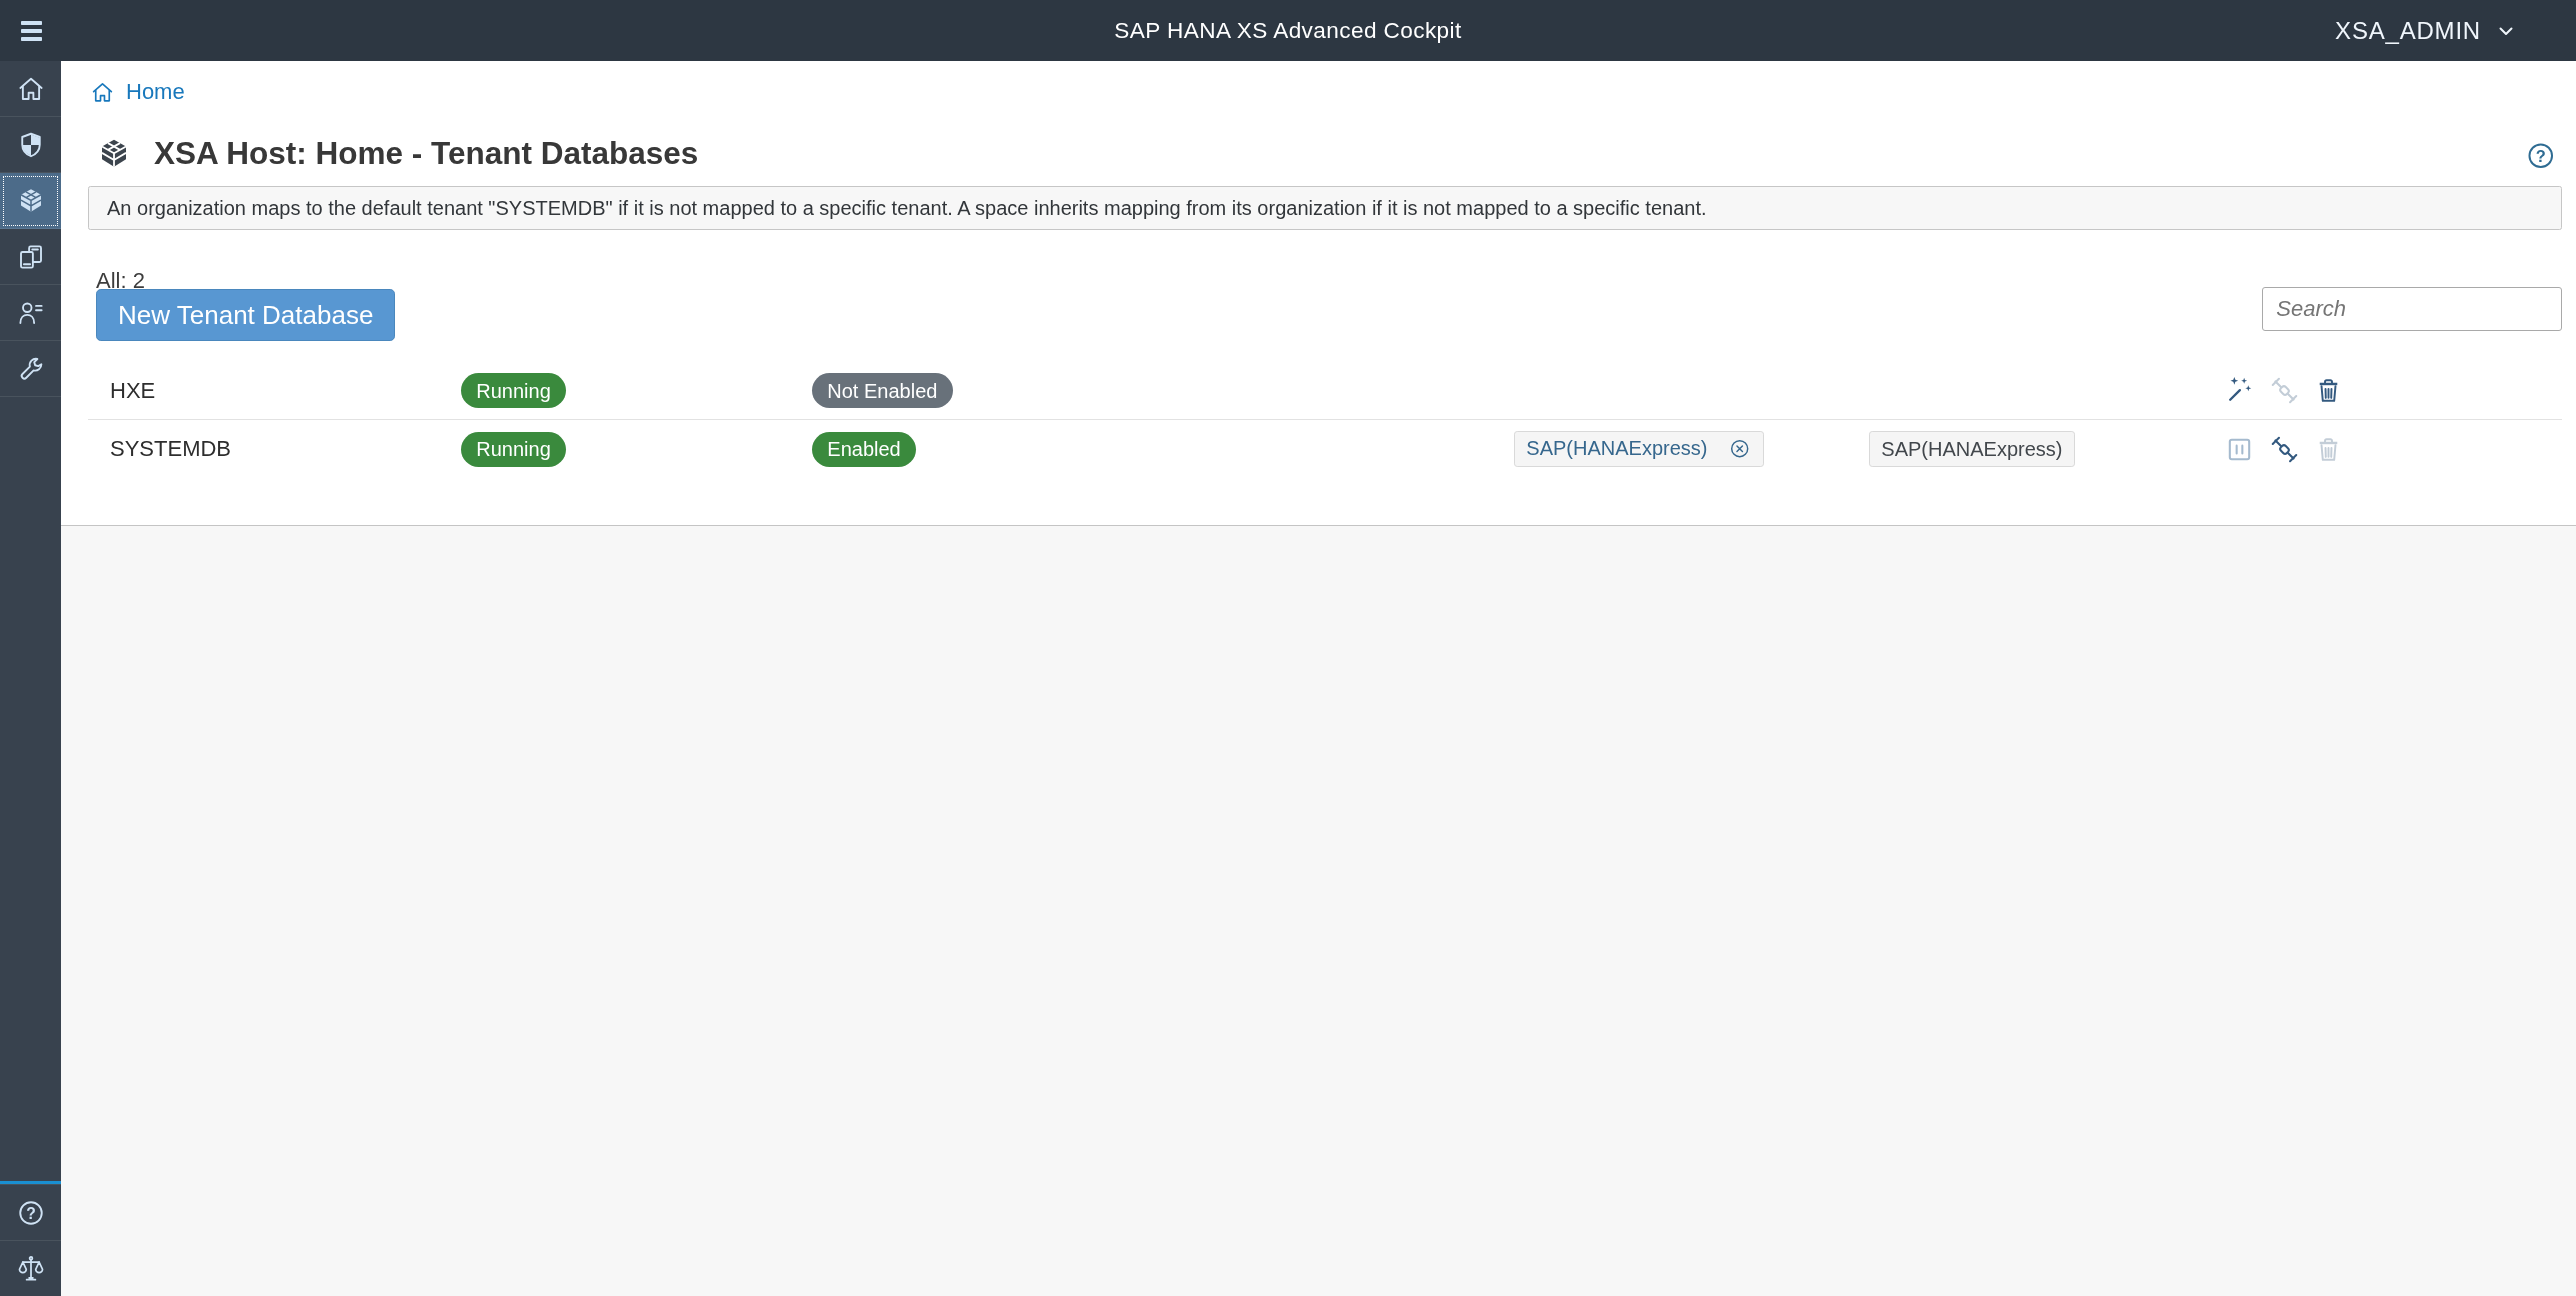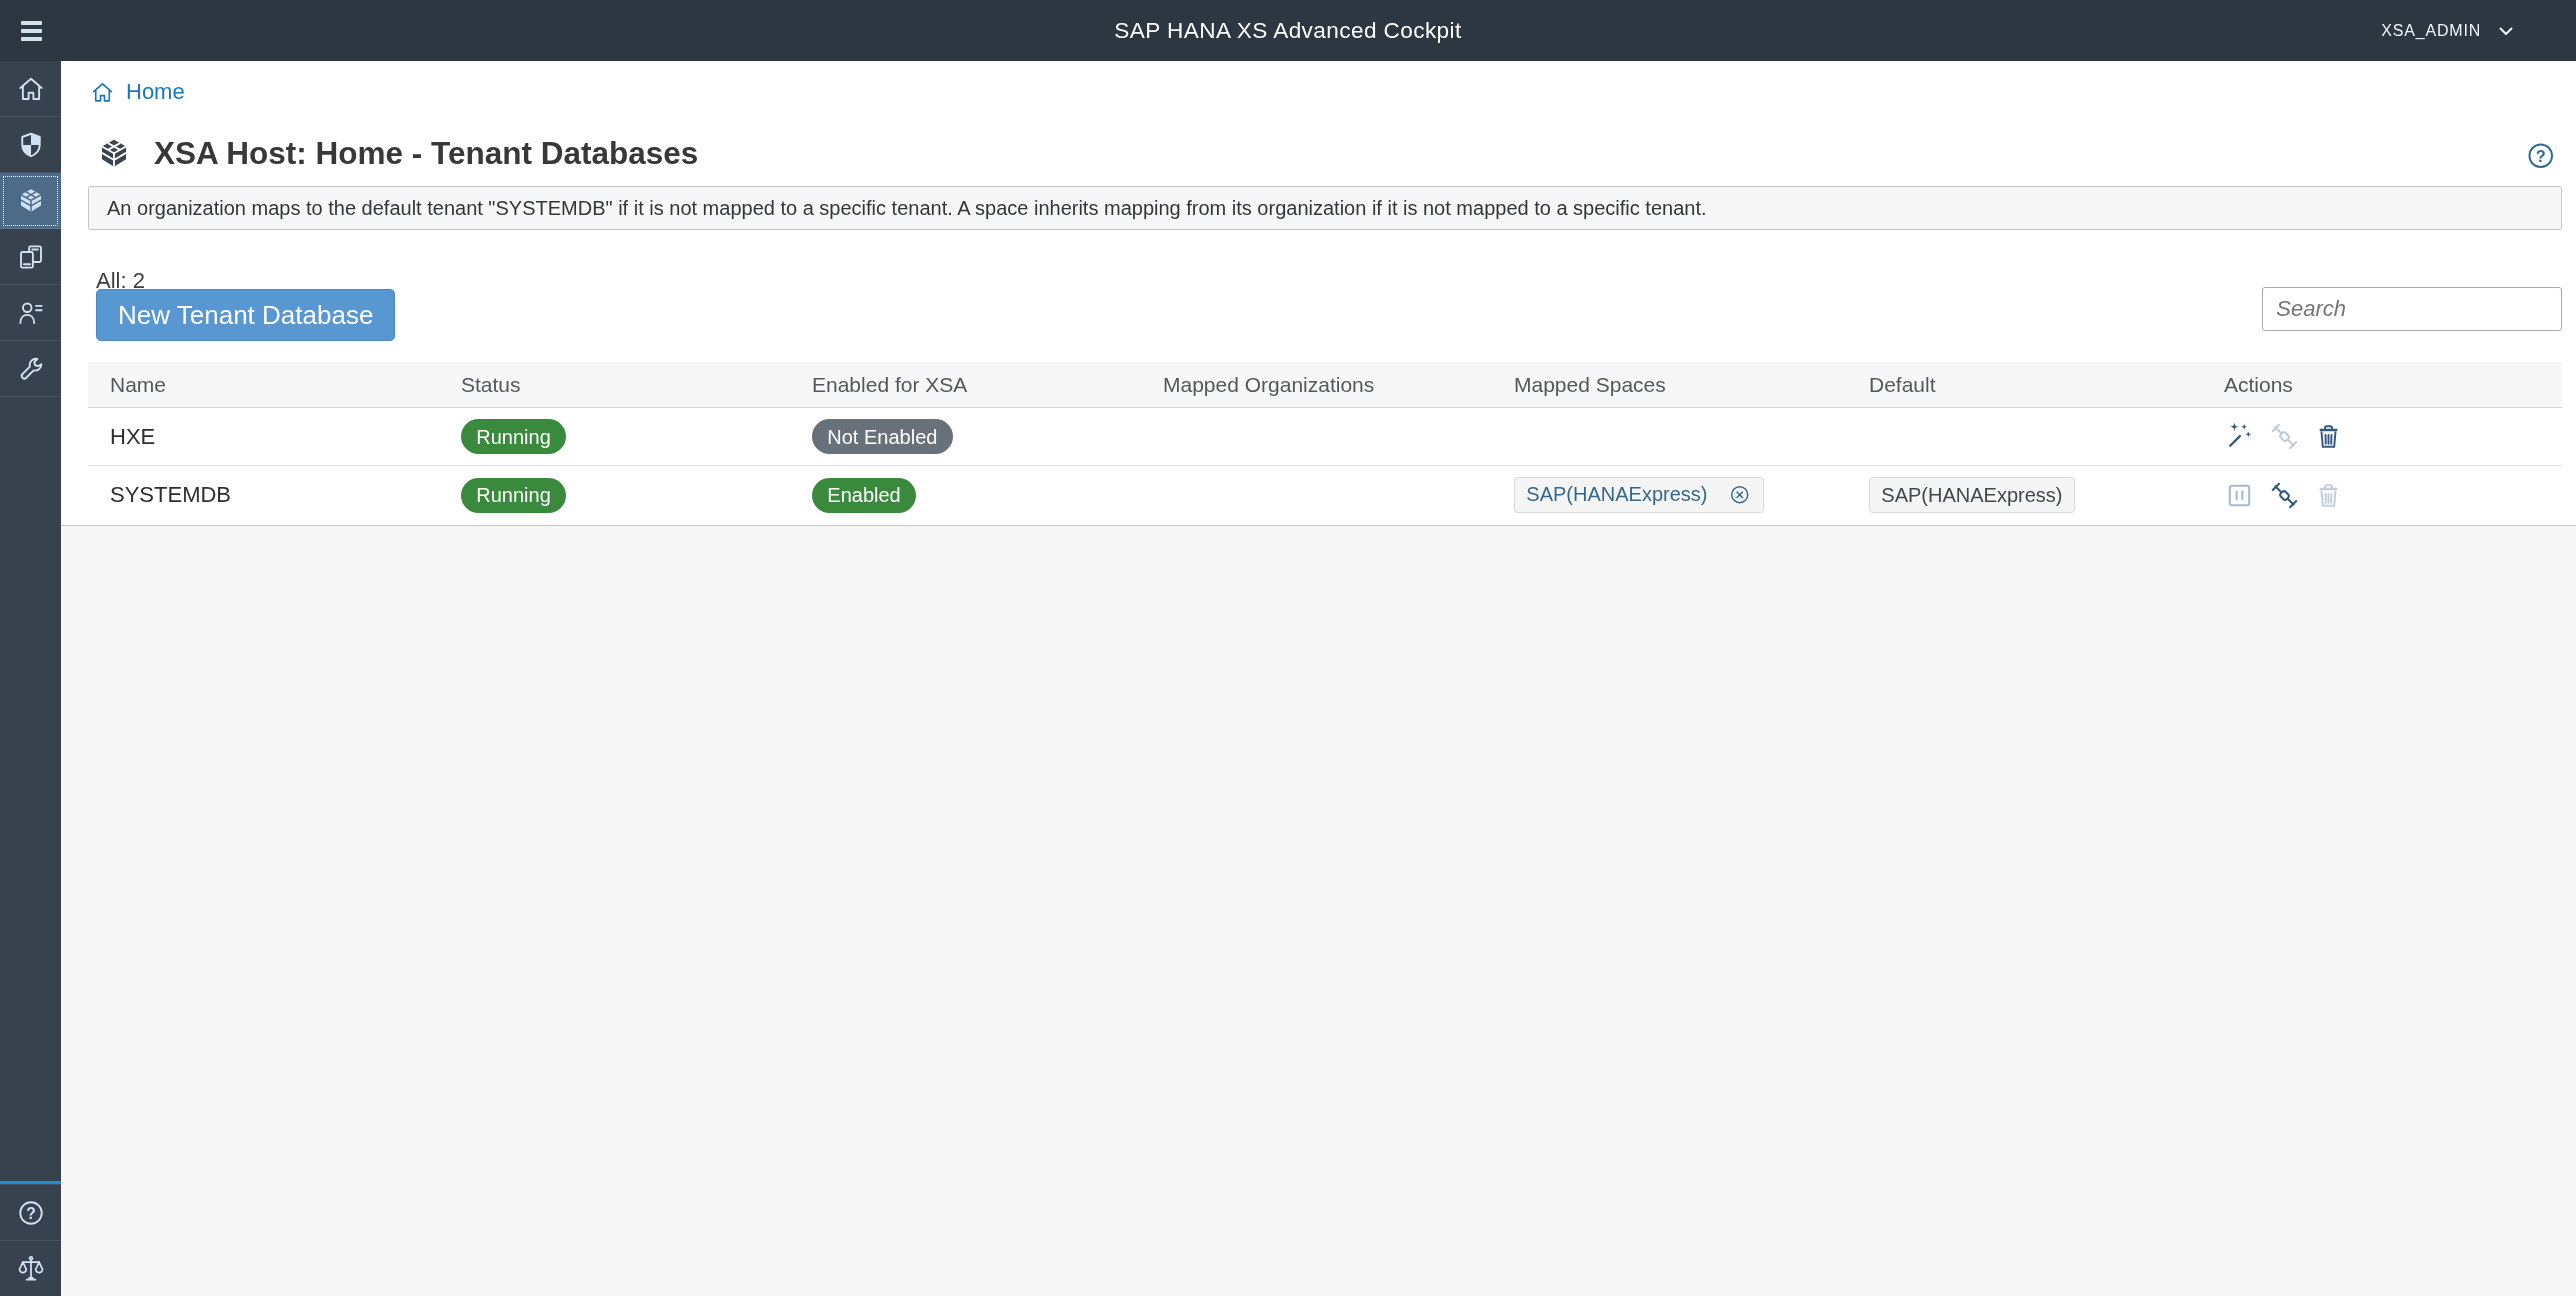--- a/index.html
+++ b/index.html
@@ -4,21 +4,21 @@
 <style>
   * { margin:0; padding:0; box-sizing:border-box; }
   html,body { width:2576px; height:1296px; }
   body { position:relative; background:#ffffff; font-family:"Liberation Sans", sans-serif; overflow:hidden; }
 
   
   .topbar { position:absolute; top:0; left:0; right:0; height:61px; background:#2d3742; display:flex; align-items:center; z-index:6; }
   .hamburger { margin-left:16px; background:none; border:none; display:flex; flex-direction:column; gap:4px; padding:4.8px; cursor:pointer; }
   .hamburger span { width:21px; height:4px; background:#cfe2f4; border-radius:0.8px; }
   .topbar-title { position:absolute; left:50%; transform:translateX(-50%); font-size:22.6px; color:#ffffff; letter-spacing:0.4px; white-space:nowrap; }
-  .user-menu { margin-left:auto; margin-right:58px; display:flex; align-items:center; gap:13px; color:#f0f6fc; font-size:16px; letter-spacing:0.8px; cursor:pointer; }
+  .user-menu { margin-left:auto; margin-right:58px; display:flex; align-items:center; gap:13px; color:#f0f6fc; font-size:24px; letter-spacing:0.8px; cursor:pointer; }
   .user-menu svg { width:24px; height:24px; }
 
   
   .sidebar { position:absolute; top:61px; bottom:0; left:0; width:61px; background:#38424e; z-index:5; }
   .side-item { height:56px; display:flex; align-items:center; justify-content:center; color:#cfe2f4; border-bottom:0.8px solid rgba(255,255,255,0.09); cursor:pointer; }
   .side-item svg { width:30px; height:30px; }
   .side-item.selected { background:#4c6b89; outline:1.6px dotted #ffffff; outline-offset:-4.8px; }
   .sidebar-bottom { position:absolute; bottom:0; left:0; right:0; }
   .accent-line { height:3.2px; background:#1a8fd1; }
   .sidebar-bottom .side-item { border-bottom:none; border-top:0.8px solid rgba(255,255,255,0.09); }
@@ -178,29 +178,20 @@
     <span>An organization maps to the default tenant "SYSTEMDB" if it is not mapped to a specific tenant. A space inherits mapping from its organization if it is not mapped to a specific tenant.</span>
   </div>
 
   <div class="count-label">All: 2</div>
 
   <button class="toolbar-btn">New Tenant Database</button>
   <input class="search-input" type="text" placeholder="Search" style="">
 
   <div class="db-table">
 
-    <div class="tr thead">
-      <div class="cell">Name</div>
-      <div class="cell">Status</div>
-      <div class="cell">Enabled for XSA</div>
-      <div class="cell">Mapped Organizations</div>
-      <div class="cell">Mapped Spaces</div>
-      <div class="cell">Default</div>
-      <div class="cell">Actions</div>
-    </div>
 
     <div class="tr row row-1">
       <div class="cell">HXE</div>
       <div class="cell"><span class="badge green">Running</span></div>
       <div class="cell"><span class="badge gray">Not Enabled</span></div>
       <div class="cell"></div>
       <div class="cell"></div>
       <div class="cell"></div>
       <div class="actions-cell">
         <svg class="action c-en" viewBox="0 0 24 24" fill="currentColor" stroke="currentColor" stroke-width="1.8" stroke-linecap="round">

